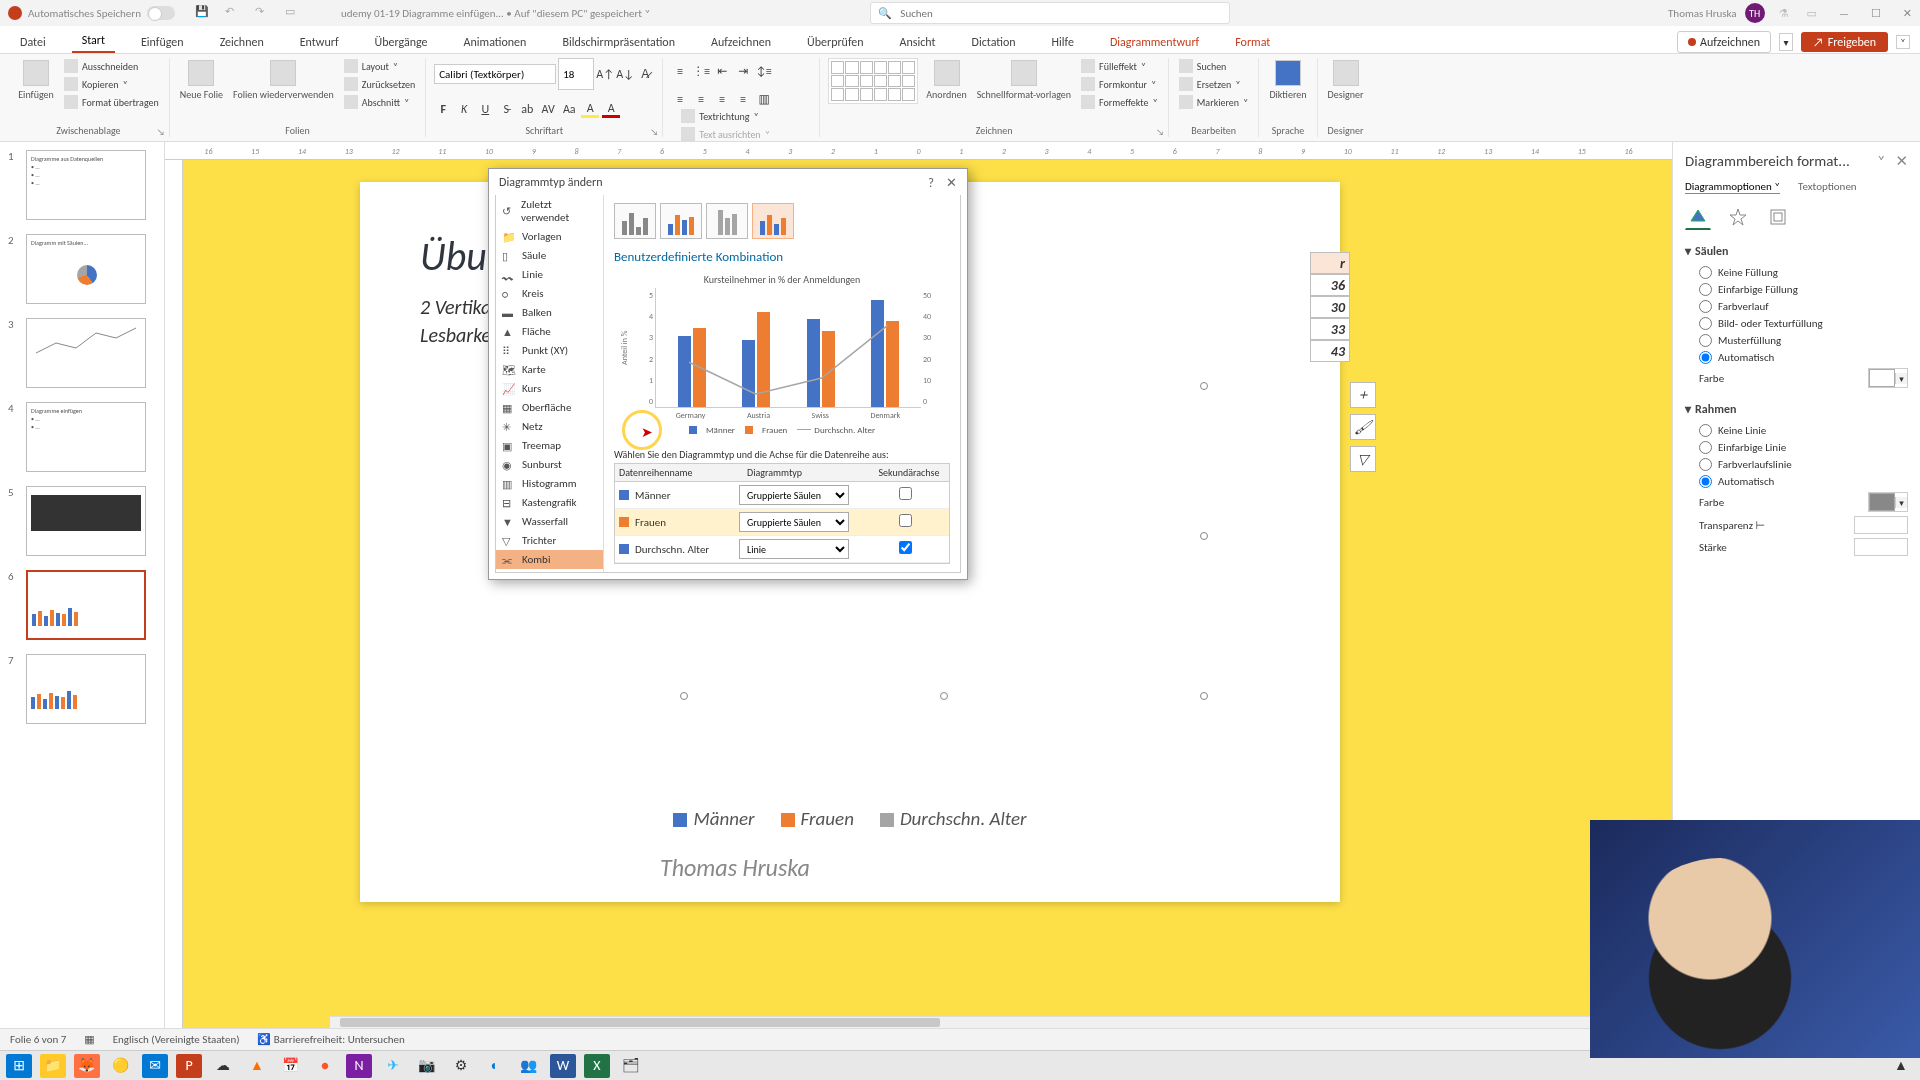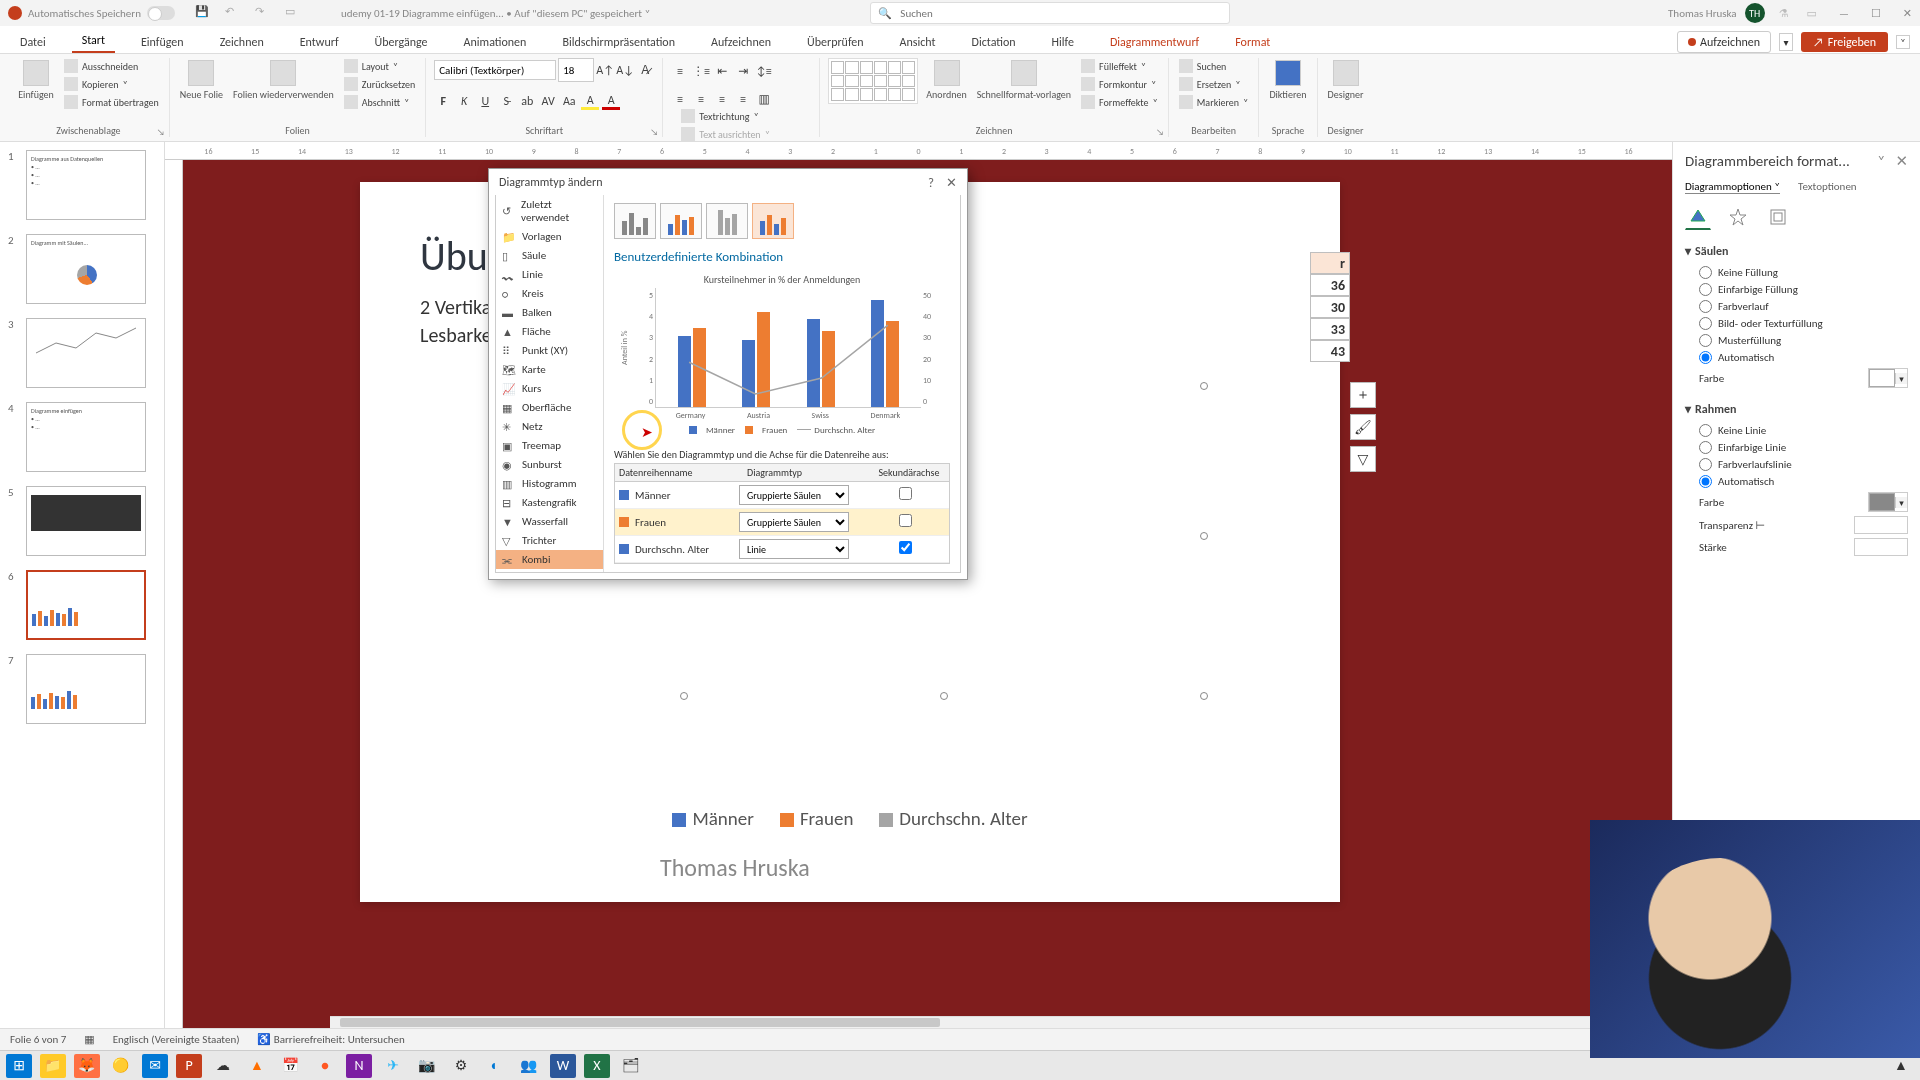--- a/index.html
+++ b/index.html
@@ -8,21 +8,21 @@
 
 .titlebar { height: 26px; background: #f3f3f3; display: flex; align-items: center; padding: 0 8px; color: #888; font-size: 11px; }
 .titlebar .auto-save { display: flex; align-items: center; gap: 6px; }
 .toggle { width: 28px; height: 14px; border-radius: 7px; background: #ddd; position: relative; }
 .toggle::after { content: ''; position: absolute; width: 12px; height: 12px; background: #fff; border-radius: 50%; top: 1px; left: 1px; border: 1px solid #ccc; }
 .titlebar-icons { display: flex; gap: 14px; margin-left: 20px; }
 .tb-icon { width: 16px; height: 16px; color: #aaa; }
 .titlebar .doc-name { margin-left: 40px; }
 .searchbox { margin-left: auto; margin-right: auto; width: 360px; height: 22px; background: #fff; border: 1px solid #ddd; border-radius: 3px; display: flex; align-items: center; padding: 0 8px; gap: 8px; }
 .titlebar .user { margin-left: auto; display: flex; align-items: center; gap: 8px; }
-.avatar { width: 20px; height: 20px; border-radius: 50%; background: #14532d; color: #fff; display: flex; align-items: center; justify-content: center; font-size: 10px; }
+.avatar { width: 20px; height: 20px; border-radius: 50%; background: #701a75; color: #fff; display: flex; align-items: center; justify-content: center; font-size: 10px; }
 
 
 .ribbon-tabs { height: 28px; display: flex; align-items: flex-end; padding: 0 10px; gap: 16px; border-bottom: 1px solid #ddd; }
 .tab { padding: 4px 10px; font-size: 12px; color: #444; cursor: pointer; }
 .tab.active { border-bottom: 2px solid #c43e1c; color: #000; }
 .tab.contextual { color: #c43e1c; }
 .ribbon-tabs .right { margin-left: auto; display: flex; gap: 8px; align-items: center; }
 .btn-record { padding: 3px 10px; border: 1px solid #ccc; border-radius: 3px; background: #fff; display: flex; align-items: center; gap: 4px; }
 .btn-share { padding: 3px 12px; background: #c43e1c; color: #fff; border-radius: 3px; display: flex; align-items: center; gap: 4px; }
 .rec-dot { width: 8px; height: 8px; border-radius: 50%; background: #c43e1c; }
@@ -33,39 +33,39 @@
 .ribbon-group { display: flex; flex-direction: column; justify-content: space-between; border-right: 1px solid #e5e5e5; padding: 0 8px; }
 .ribbon-group .controls { display: flex; gap: 6px; align-items: flex-start; flex: 1; }
 .ribbon-group .label { font-size: 10px; color: #666; text-align: center; padding-top: 2px; position: relative; }
 .ribbon-group .label .launcher { position: absolute; right: -4px; bottom: 0; font-size: 9px; color: #888; }
 .big-btn { display: flex; flex-direction: column; align-items: center; gap: 2px; font-size: 10px; color: #555; padding: 2px; min-width: 40px; }
 .big-btn .ico { width: 26px; height: 26px; background: #ddd; border: 1px solid #ccc; }
 .stack { display: flex; flex-direction: column; gap: 2px; font-size: 10px; color: #444; }
 .stack .row { display: flex; align-items: center; gap: 4px; padding: 1px 2px; white-space: nowrap; }
 .mini-ico { width: 14px; height: 14px; background: #ddd; display: inline-block; }
 .font-sel { width: 122px; height: 20px; border: 1px solid #ccc; font-size: 11px; padding: 0 4px; background: #fff; }
-.size-sel { width: 36px; height: 24px; border: 1px solid #ccc; font-size: 11px; padding: 0 4px; background: #fff; }
+.size-sel { width: 36px; height: 32px; border: 1px solid #ccc; font-size: 11px; padding: 0 4px; background: #fff; }
 .fmt-row { display: flex; gap: 3px; margin-top: 4px; align-items: center; }
 .fmt { width: 18px; height: 18px; display: flex; align-items: center; justify-content: center; font-size: 12px; color: #444; }
 .shapes-gal { width: 90px; height: 46px; border: 1px solid #ddd; background: #fff; display: grid; grid-template-columns: repeat(6,1fr); grid-template-rows: repeat(3,1fr); gap: 1px; padding: 2px; }
 .shapes-gal div { border: 1px solid #bbb; }
 
 
 .main { display: flex; height: calc(1080px - 26px - 28px - 88px - 22px - 30px); }
 .thumb-panel { width: 165px; background: #fff; border-right: 1px solid #ddd; overflow-y: auto; padding: 8px 8px; }
 .thumb-item { display: flex; gap: 6px; margin-bottom: 14px; }
 .thumb-num { font-size: 11px; color: #666; width: 12px; }
 .thumb { width: 120px; height: 70px; border: 1px solid #bbb; background: #fff; padding: 4px; font-size: 6px; color: #555; position: relative; }
 .thumb.selected { border: 2px solid #c43e1c; }
 .thumb-world { width: 100%; height: 60%; background: #333; margin-top: 4px; }
 .thumb-pie { width: 20px; height: 20px; border-radius: 50%; background: conic-gradient(#4472c4 0 40%, #ed7d31 40% 70%, #a5a5a5 70% 100%); position: absolute; top: 30px; left: 50px; }
 .thumb-bars { display: flex; gap: 2px; align-items: flex-end; height: 30px; margin-top: 20px; }
 .thumb-bars span { width: 4px; background: #4472c4; }
 
-.slide-area { flex: 1; background: #7f1d1d; position: relative; overflow: hidden; }
+.slide-area { flex: 1; background: #fde047; position: relative; overflow: hidden; font-style: italic; }
 .ruler-h { height: 18px; background: #fff; border-bottom: 1px solid #ccc; font-size: 8px; color: #888; display: flex; justify-content: space-around; align-items: center; padding: 0 20px; }
 .ruler-v { width: 18px; position: absolute; left: 0; top: 18px; bottom: 0; background: #fff; border-right: 1px solid #ccc; }
 .slide-canvas { position: absolute; left: 195px; top: 40px; width: 980px; height: 720px; background: #fff; box-shadow: 0 2px 8px rgba(0,0,0,0.2); padding: 50px 60px; }
 .slide-title { font-size: 40px; color: #2f3640; font-weight: 400; margin-bottom: 12px; }
 .slide-body { font-size: 20px; color: #333; line-height: 1.4; }
 .slide-author { position: absolute; bottom: 20px; left: 300px; font-size: 24px; color: #888; }
 .slide-legend { position: absolute; bottom: 72px; left: 0; right: 0; display: flex; justify-content: center; gap: 26px; font-size: 19px; color: #555; }
 .lg-sw { width: 14px; height: 14px; display: inline-block; margin-right: 6px; vertical-align: middle; }
 .sel-handle { width: 8px; height: 8px; background: #fff; border: 1px solid #888; border-radius: 50%; position: absolute; }
 

